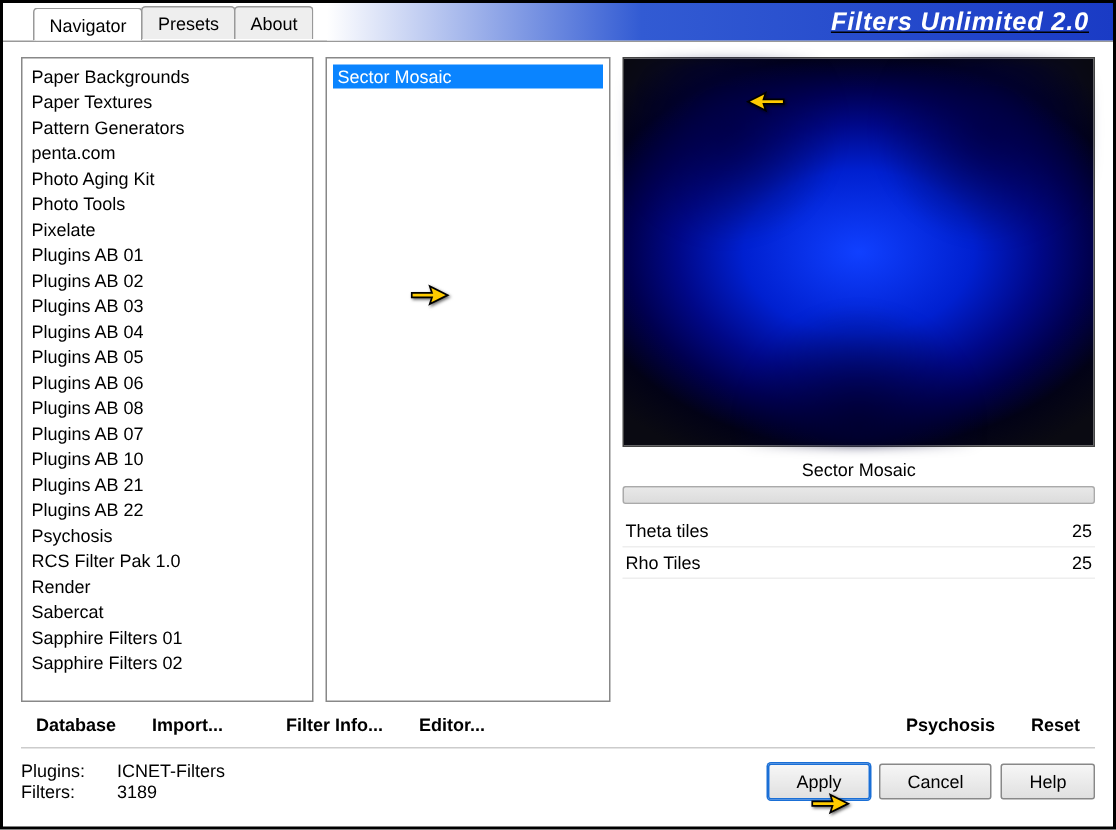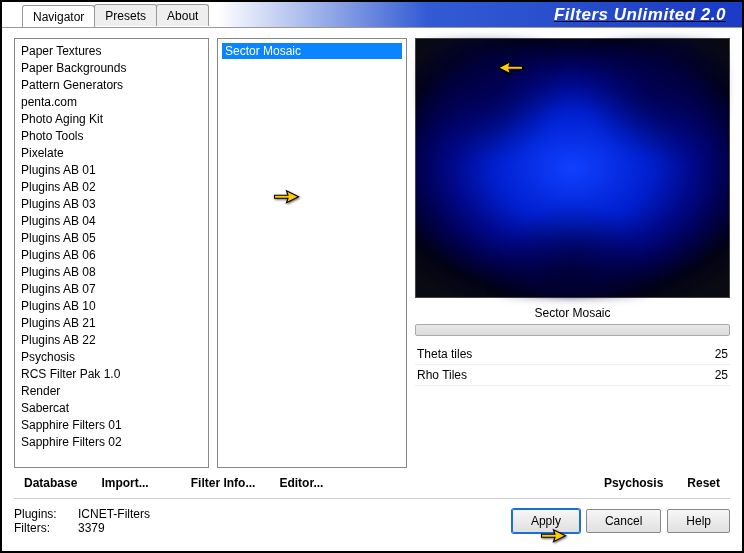--- a/index.html
+++ b/index.html
@@ -53,22 +53,22 @@
     <div class="tab">Presets</div>
     <div class="tab">About</div>
   </div>
   <div class="title-area">
     <span>Filters Unlimited 2.0</span>
   </div>
 </div>
 
 <div class="main-area">
   <div class="left-list" id="category-list">
+      <div class="item">Paper Backgrounds</div>
       <div class="item">Paper Textures</div>
-      <div class="item">Paper Backgrounds</div>
       <div class="item">Pattern Generators</div>
       <div class="item">penta.com</div>
       <div class="item">Photo Aging Kit</div>
       <div class="item">Photo Tools</div>
       <div class="item hl">Pixelate</div>
       <div class="item">Plugins AB 01</div>
       <div class="item">Plugins AB 02</div>
       <div class="item">Plugins AB 03</div>
       <div class="item">Plugins AB 04</div>
       <div class="item">Plugins AB 05</div>
@@ -118,21 +118,21 @@
 <div class="divider"></div>
 
 <div class="status-bar">
   <div>
     <div class="status-info">
       <span class="col1">Plugins:</span>
       <span>ICNET-Filters</span>
     </div>
     <div class="status-info">
       <span class="col1">Filters:</span>
-      <span>3379</span>
+      <span>3189</span>
     </div>
   </div>
   <div class="action-btns">
     <button class="win-btn primary">Apply</button>
     <button class="win-btn">Cancel</button>
     <button class="win-btn">Help</button>
   </div>
 </div>
 
 <div class="pointer-hand pointer1">

